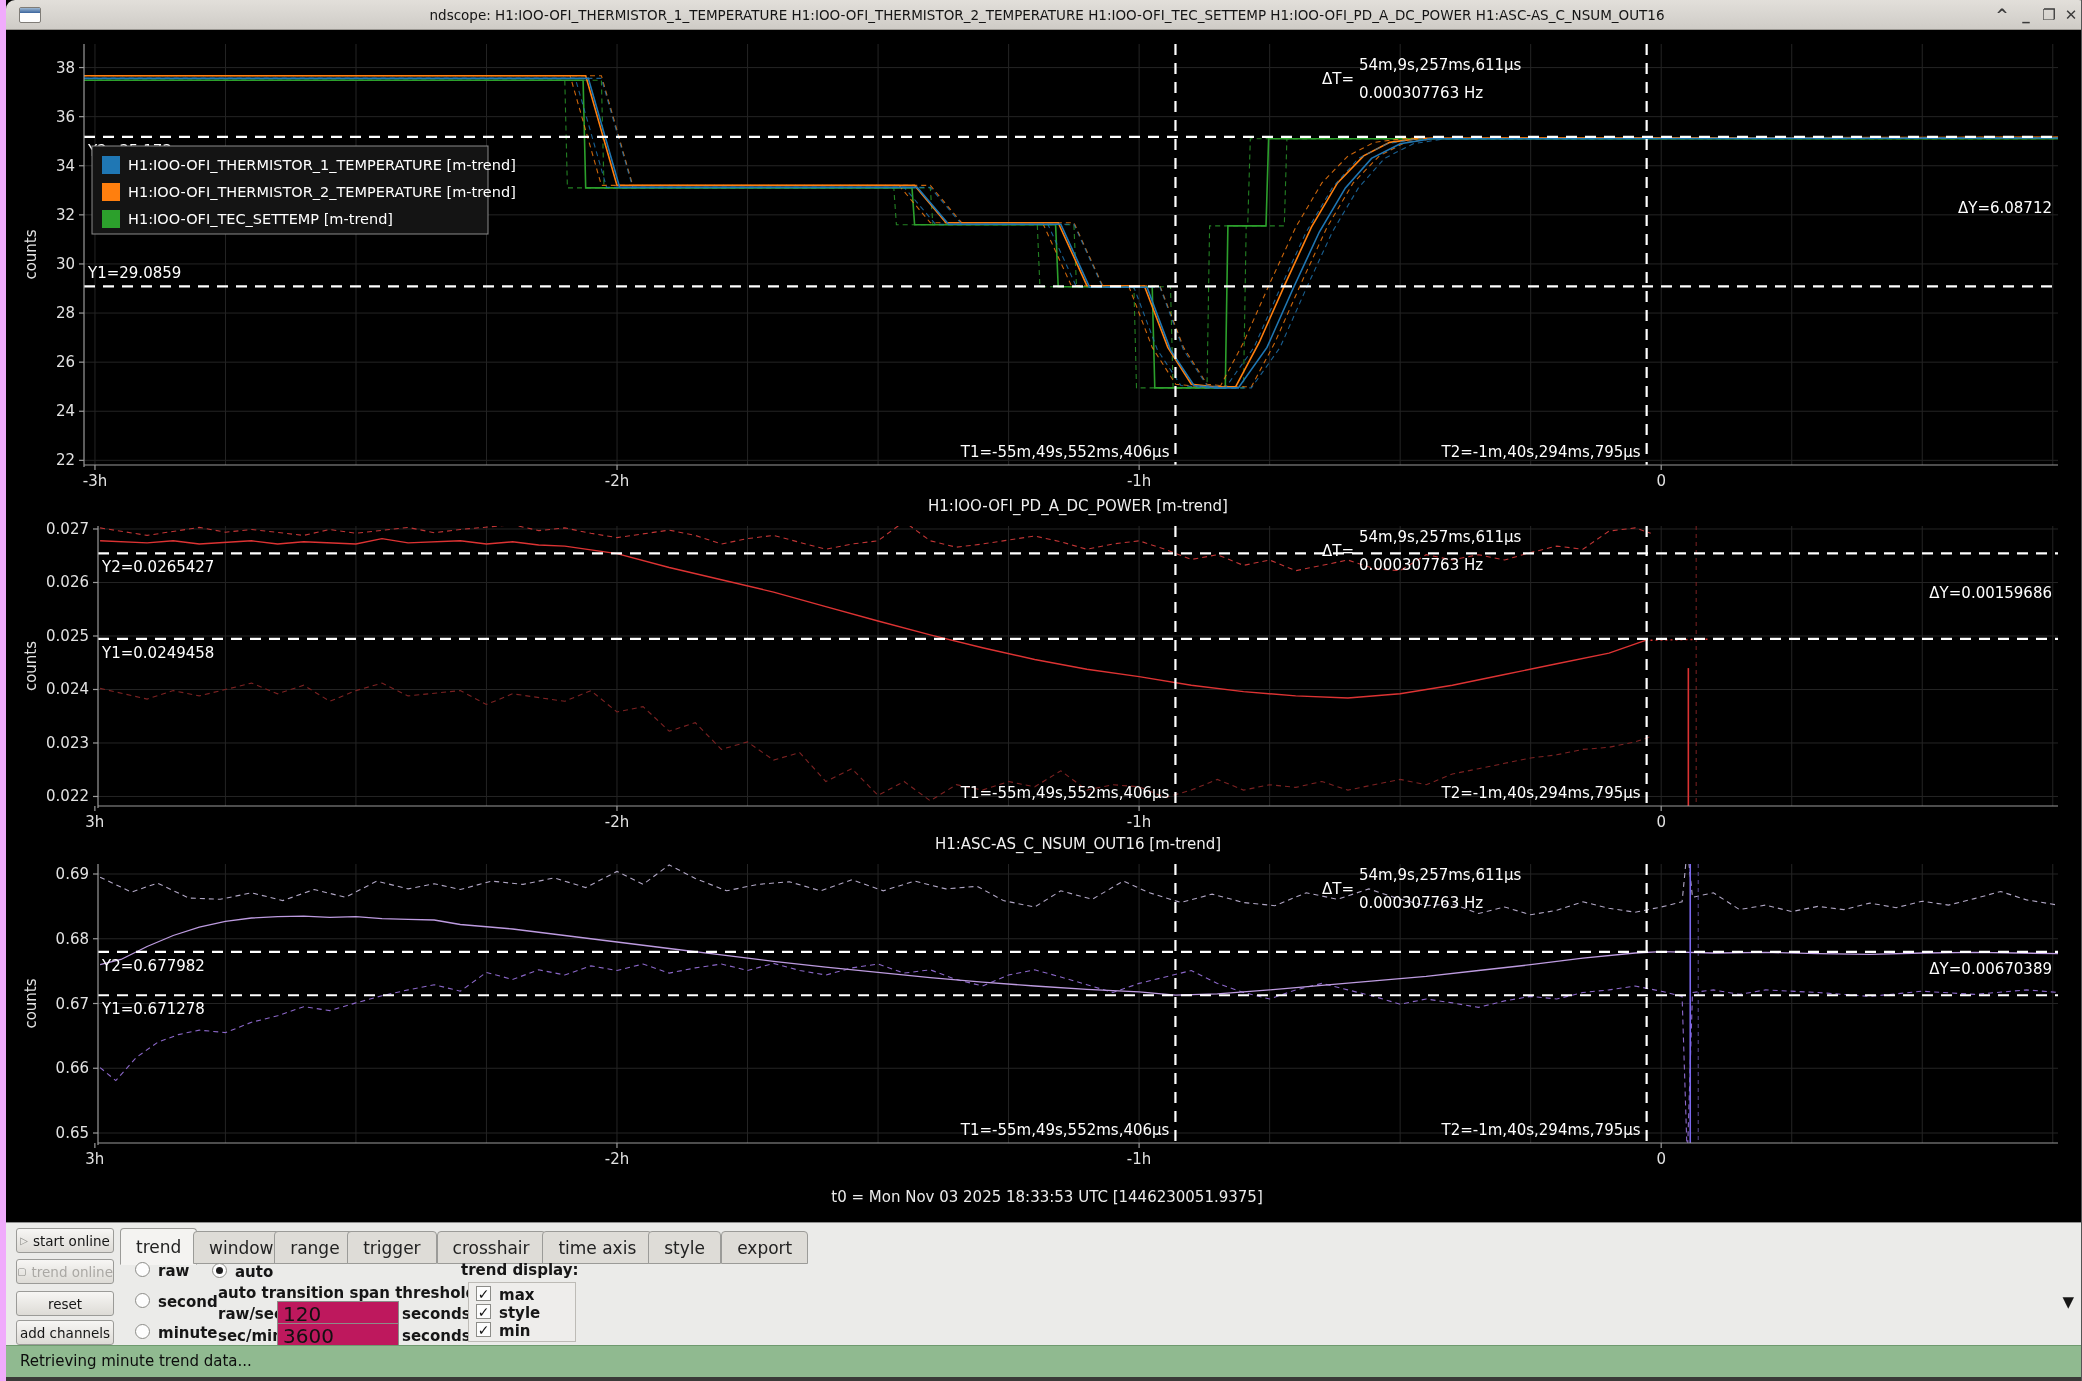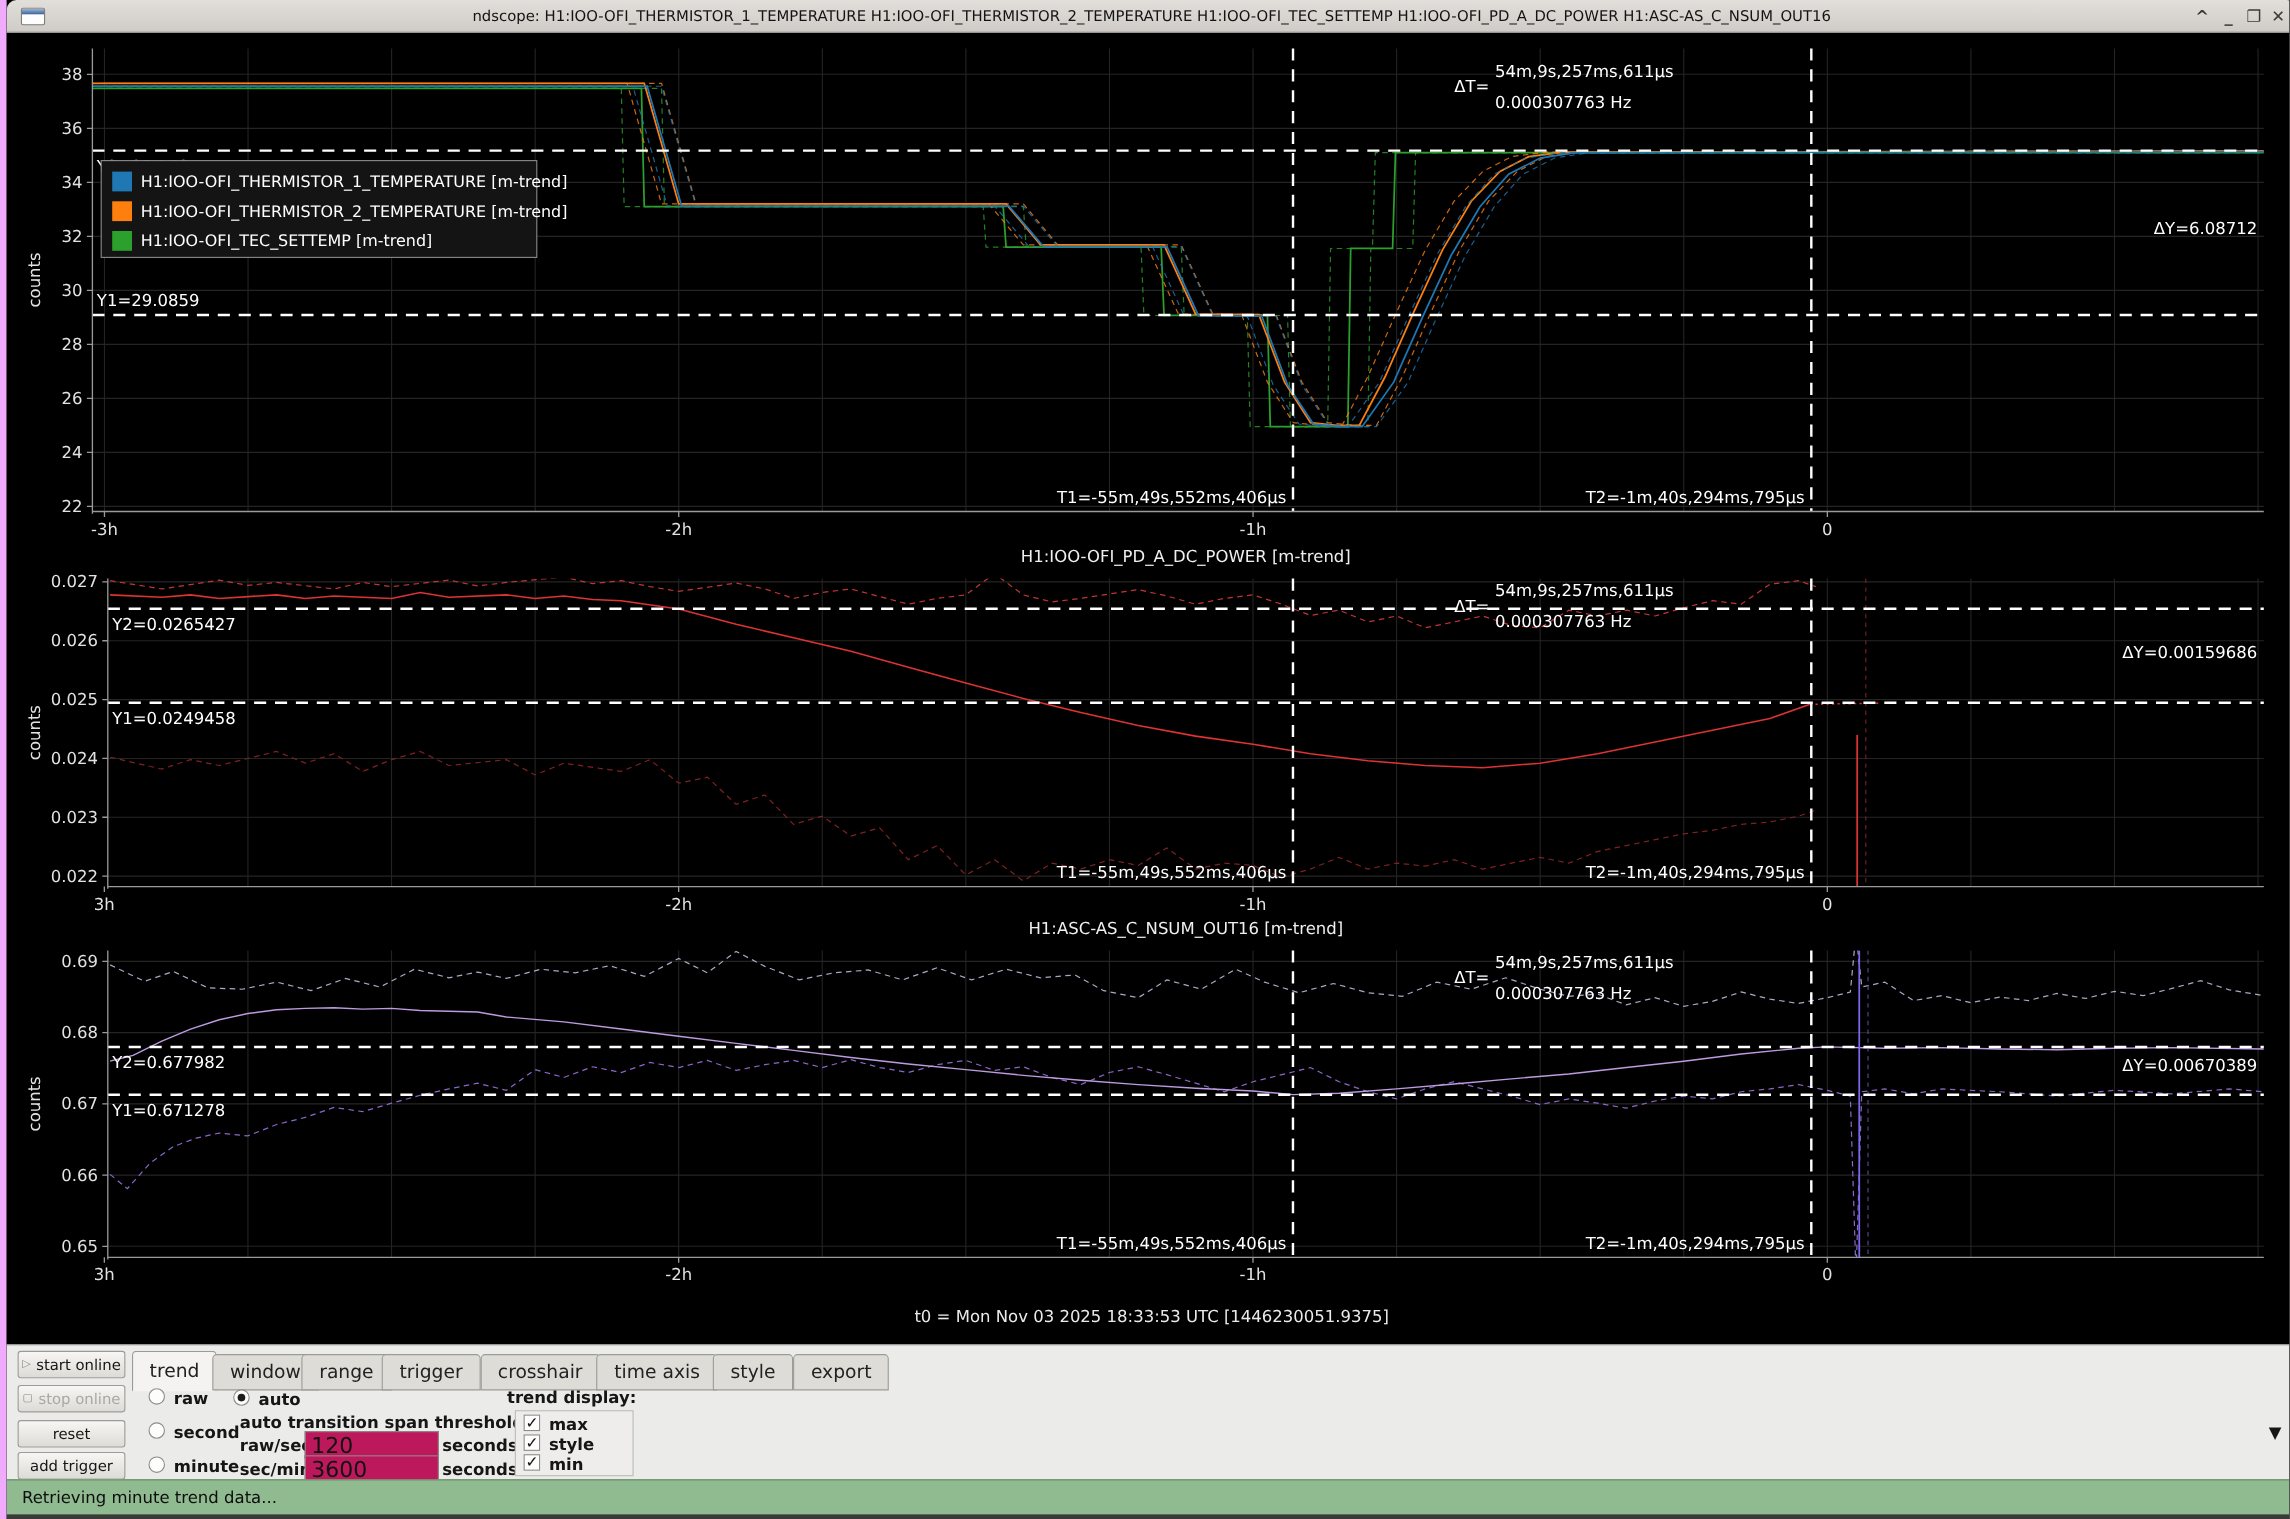--- a/index.html
+++ b/index.html
@@ -292,27 +292,27 @@
         <text x="1041" y="1172" fill="#eaeaea" font-size="15" font-family="DejaVu Sans, sans-serif" text-anchor="middle">t0 = Mon Nov 03 2025 18:33:53 UTC [1446230051.9375]</text>
       </svg></div>
 
   <div id="panel">
     <div class="pbtn" style="top:5px;">
       <span class="picon">▷</span>
       <span>start online</span>
     </div>
     <div class="pbtn disabled" style="top:36px;">
       <span class="picon">▢</span>
-      <span>stop online</span>
+      <span>trend online</span>
     </div>
     <div class="pbtn" style="top:68px;">
       <span>reset</span>
     </div>
     <div class="pbtn" style="top:97px;">
-      <span>add trigger</span>
+      <span>add channels</span>
     </div>
 
     <div class="tab active" style="left: 114px;">trend</div>
       <div class="tab" style="left: 187px;">window</div>
       <div class="tab" style="left: 268.2px;">range</div>
       <div class="tab" style="left: 341.2px;">trigger</div>
       <div class="tab" style="left: 430.6px;">crosshair</div>
       <div class="tab" style="left: 536.4px;">time axis</div>
       <div class="tab" style="left: 642.2px;">style</div>
       <div class="tab" style="left: 715.2px;">export</div>

